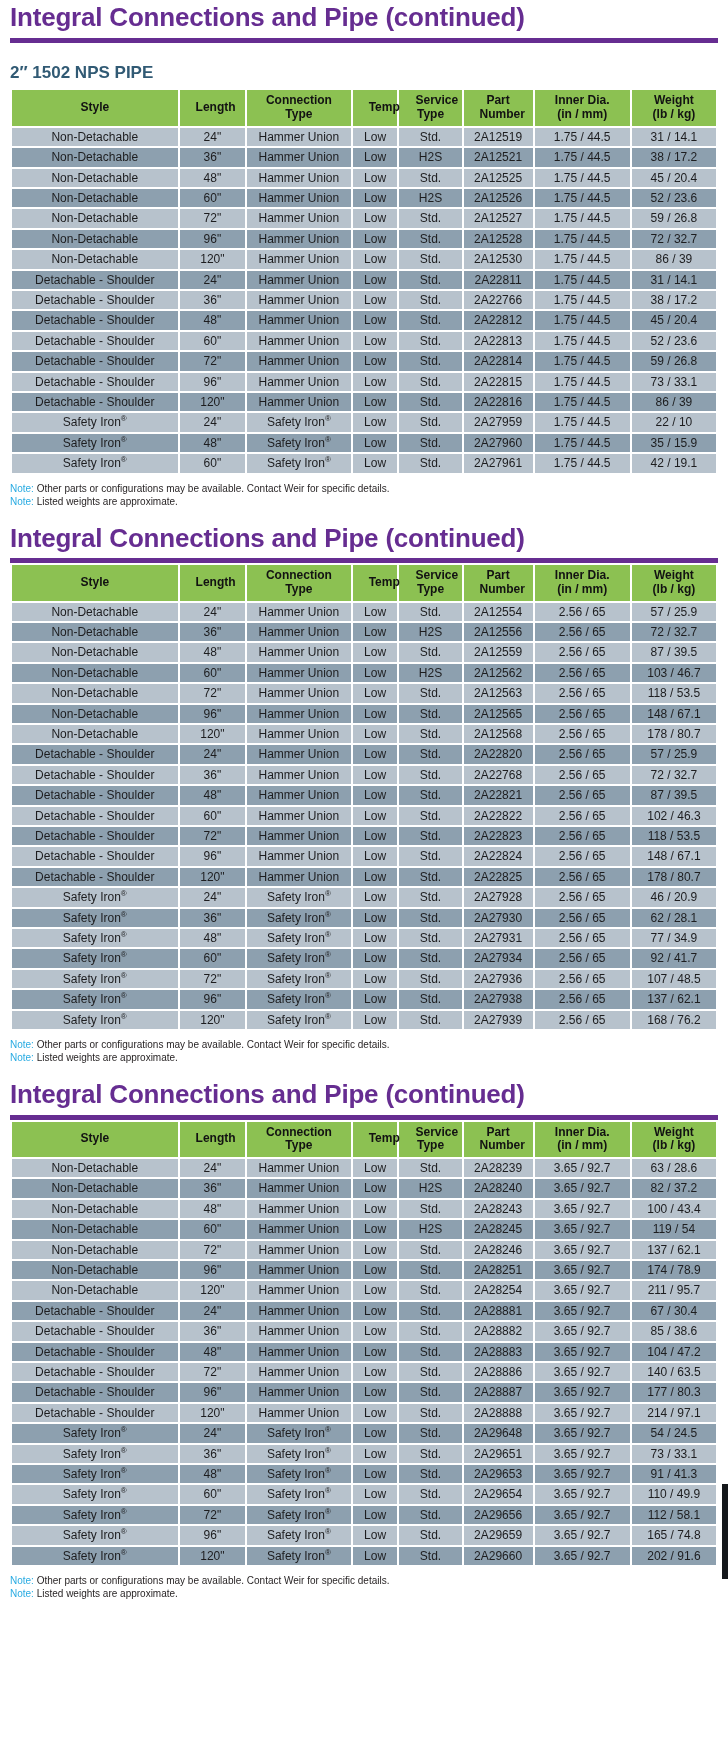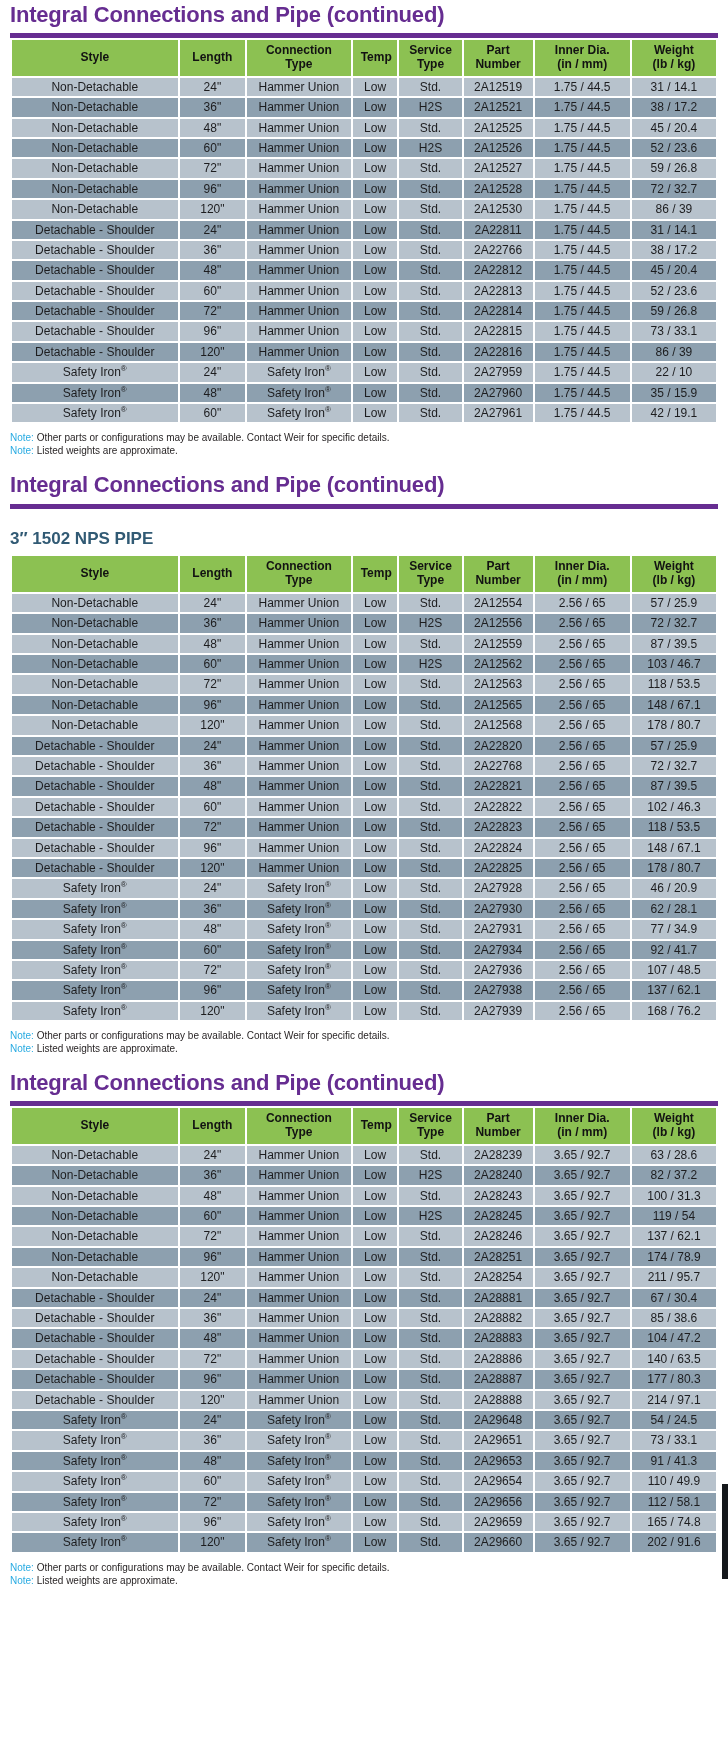--- a/index.html
+++ b/index.html
@@ -19,21 +19,21 @@
     background:#ffffff;
     font-family:"Liberation Sans", sans-serif;
     color:var(--ink);
     position:relative;
   }
   .page{padding:3px 10px 6px 10px;}
   .doc-section{margin:0;}
   .doc-section + .doc-section{margin-top:12px;}
   h1.section-title{
     color:var(--purple);
-    font-size:22px;
+    font-size:26px;
     font-weight:bold;
     letter-spacing:-0.2px;
     margin:0 0 6px 0;
     line-height:1.1;
   }
   .title-rule{
     height:5px;
     background:var(--purple);
     border:none;
     margin:0;
@@ -61,21 +61,21 @@
   .c-weight{width:12.2%}
   table.pipe-table th{
     background:var(--header-green);
     color:#121212;
     font-size:12px;
     font-weight:bold;
     text-align:center;
     vertical-align:middle;
     white-space:pre-line;
     line-height:1.15;
-    padding:4px 8px;
+    padding:4px 16px;
     height:32px;
   }
   table.pipe-table td{
     font-size:12px;
     color:var(--ink);
     text-align:center;
     vertical-align:middle;
     padding:2px 2px;
     line-height:1.2;
     height:17px;
@@ -102,20 +102,21 @@
   }
 </style>
 </head>
 <body>
 
 <div class="page">
 
   <section class="doc-section">
     <h1 class="section-title">Integral Connections and Pipe (continued)</h1>
     <div class="title-rule"></div>
+    <h2 class="pipe-subtitle">2″ 1502 NPS PIPE</h2>
     <table class="pipe-table">
       <colgroup>
         <col class="c-style">
           <col class="c-length">
           <col class="c-conn">
           <col class="c-temp">
         <col class="c-service">
           <col class="c-part">
           <col class="c-dia">
           <col class="c-weight">
@@ -300,271 +301,20 @@
           </tr>
           <tr class="light">
             <td>Safety Iron<sup>®</sup></td>
             <td>60"</td>
             <td>Safety Iron<sup>®</sup></td>
             <td>Low</td>
             <td>Std.</td>
             <td>2A27961</td>
             <td>1.75 / 44.5</td>
             <td>42 / 19.1</td>
-          </tr>
-        </tbody>
-    </table>
-    <div class="notes">
-      <p class="note"><span class="note-label">Note:</span> <span>Other parts or configurations may be available. Contact Weir for specific details.</span></p>
-      <p class="note"><span class="note-label">Note:</span> <span>Listed weights are approximate.</span></p>
-    </div>
-  </section>
-
-  <section class="doc-section">
-    <h1 class="section-title">Integral Connections and Pipe (continued)</h1>
-    <div class="title-rule"></div>
-    <h2 class="pipe-subtitle">3″ 1502 NPS PIPE</h2>
-    <table class="pipe-table">
-      <colgroup>
-        <col class="c-style">
-          <col class="c-length">
-          <col class="c-conn">
-          <col class="c-temp">
-        <col class="c-service">
-          <col class="c-part">
-          <col class="c-dia">
-          <col class="c-weight">
-      </colgroup>
-      <thead>
-          <tr>
-            <th>Style</th>
-            <th>Length</th>
-            <th>Connection
-Type</th>
-            <th>Temp</th>
-            <th>Service
-Type</th>
-            <th>Part
-Number</th>
-            <th>Inner Dia.
-(in / mm)</th>
-            <th>Weight
-(lb / kg)</th>
-          </tr>
-        </thead>
-      <tbody>
-          <tr class="light">
-            <td>Non-Detachable</td>
-            <td>24"</td>
-            <td>Hammer Union</td>
-            <td>Low</td>
-            <td>Std.</td>
-            <td>2A12554</td>
-            <td>2.56 / 65</td>
-            <td>57 / 25.9</td>
-          </tr>
-          <tr class="dark">
-            <td>Non-Detachable</td>
-            <td>36"</td>
-            <td>Hammer Union</td>
-            <td>Low</td>
-            <td>H2S</td>
-            <td>2A12556</td>
-            <td>2.56 / 65</td>
-            <td>72 / 32.7</td>
-          </tr>
-          <tr class="light">
-            <td>Non-Detachable</td>
-            <td>48"</td>
-            <td>Hammer Union</td>
-            <td>Low</td>
-            <td>Std.</td>
-            <td>2A12559</td>
-            <td>2.56 / 65</td>
-            <td>87 / 39.5</td>
-          </tr>
-          <tr class="dark">
-            <td>Non-Detachable</td>
-            <td>60"</td>
-            <td>Hammer Union</td>
-            <td>Low</td>
-            <td>H2S</td>
-            <td>2A12562</td>
-            <td>2.56 / 65</td>
-            <td>103 / 46.7</td>
-          </tr>
-          <tr class="light">
-            <td>Non-Detachable</td>
-            <td>72"</td>
-            <td>Hammer Union</td>
-            <td>Low</td>
-            <td>Std.</td>
-            <td>2A12563</td>
-            <td>2.56 / 65</td>
-            <td>118 / 53.5</td>
-          </tr>
-          <tr class="dark">
-            <td>Non-Detachable</td>
-            <td>96"</td>
-            <td>Hammer Union</td>
-            <td>Low</td>
-            <td>Std.</td>
-            <td>2A12565</td>
-            <td>2.56 / 65</td>
-            <td>148 / 67.1</td>
-          </tr>
-          <tr class="light">
-            <td>Non-Detachable</td>
-            <td>120"</td>
-            <td>Hammer Union</td>
-            <td>Low</td>
-            <td>Std.</td>
-            <td>2A12568</td>
-            <td>2.56 / 65</td>
-            <td>178 / 80.7</td>
-          </tr>
-          <tr class="dark">
-            <td>Detachable - Shoulder</td>
-            <td>24"</td>
-            <td>Hammer Union</td>
-            <td>Low</td>
-            <td>Std.</td>
-            <td>2A22820</td>
-            <td>2.56 / 65</td>
-            <td>57 / 25.9</td>
-          </tr>
-          <tr class="light">
-            <td>Detachable - Shoulder</td>
-            <td>36"</td>
-            <td>Hammer Union</td>
-            <td>Low</td>
-            <td>Std.</td>
-            <td>2A22768</td>
-            <td>2.56 / 65</td>
-            <td>72 / 32.7</td>
-          </tr>
-          <tr class="dark">
-            <td>Detachable - Shoulder</td>
-            <td>48"</td>
-            <td>Hammer Union</td>
-            <td>Low</td>
-            <td>Std.</td>
-            <td>2A22821</td>
-            <td>2.56 / 65</td>
-            <td>87 / 39.5</td>
-          </tr>
-          <tr class="light">
-            <td>Detachable - Shoulder</td>
-            <td>60"</td>
-            <td>Hammer Union</td>
-            <td>Low</td>
-            <td>Std.</td>
-            <td>2A22822</td>
-            <td>2.56 / 65</td>
-            <td>102 / 46.3</td>
-          </tr>
-          <tr class="dark">
-            <td>Detachable - Shoulder</td>
-            <td>72"</td>
-            <td>Hammer Union</td>
-            <td>Low</td>
-            <td>Std.</td>
-            <td>2A22823</td>
-            <td>2.56 / 65</td>
-            <td>118 / 53.5</td>
-          </tr>
-          <tr class="light">
-            <td>Detachable - Shoulder</td>
-            <td>96"</td>
-            <td>Hammer Union</td>
-            <td>Low</td>
-            <td>Std.</td>
-            <td>2A22824</td>
-            <td>2.56 / 65</td>
-            <td>148 / 67.1</td>
-          </tr>
-          <tr class="dark">
-            <td>Detachable - Shoulder</td>
-            <td>120"</td>
-            <td>Hammer Union</td>
-            <td>Low</td>
-            <td>Std.</td>
-            <td>2A22825</td>
-            <td>2.56 / 65</td>
-            <td>178 / 80.7</td>
-          </tr>
-          <tr class="light">
-            <td>Safety Iron<sup>®</sup></td>
-            <td>24"</td>
-            <td>Safety Iron<sup>®</sup></td>
-            <td>Low</td>
-            <td>Std.</td>
-            <td>2A27928</td>
-            <td>2.56 / 65</td>
-            <td>46 / 20.9</td>
-          </tr>
-          <tr class="dark">
-            <td>Safety Iron<sup>®</sup></td>
-            <td>36"</td>
-            <td>Safety Iron<sup>®</sup></td>
-            <td>Low</td>
-            <td>Std.</td>
-            <td>2A27930</td>
-            <td>2.56 / 65</td>
-            <td>62 / 28.1</td>
-          </tr>
-          <tr class="light">
-            <td>Safety Iron<sup>®</sup></td>
-            <td>48"</td>
-            <td>Safety Iron<sup>®</sup></td>
-            <td>Low</td>
-            <td>Std.</td>
-            <td>2A27931</td>
-            <td>2.56 / 65</td>
-            <td>77 / 34.9</td>
-          </tr>
-          <tr class="dark">
-            <td>Safety Iron<sup>®</sup></td>
-            <td>60"</td>
-            <td>Safety Iron<sup>®</sup></td>
-            <td>Low</td>
-            <td>Std.</td>
-            <td>2A27934</td>
-            <td>2.56 / 65</td>
-            <td>92 / 41.7</td>
-          </tr>
-          <tr class="light">
-            <td>Safety Iron<sup>®</sup></td>
-            <td>72"</td>
-            <td>Safety Iron<sup>®</sup></td>
-            <td>Low</td>
-            <td>Std.</td>
-            <td>2A27936</td>
-            <td>2.56 / 65</td>
-            <td>107 / 48.5</td>
-          </tr>
-          <tr class="dark">
-            <td>Safety Iron<sup>®</sup></td>
-            <td>96"</td>
-            <td>Safety Iron<sup>®</sup></td>
-            <td>Low</td>
-            <td>Std.</td>
-            <td>2A27938</td>
-            <td>2.56 / 65</td>
-            <td>137 / 62.1</td>
-          </tr>
-          <tr class="light">
-            <td>Safety Iron<sup>®</sup></td>
-            <td>120"</td>
-            <td>Safety Iron<sup>®</sup></td>
-            <td>Low</td>
-            <td>Std.</td>
-            <td>2A27939</td>
-            <td>2.56 / 65</td>
-            <td>168 / 76.2</td>
           </tr>
         </tbody>
     </table>
     <div class="notes">
       <p class="note"><span class="note-label">Note:</span> <span>Other parts or configurations may be available. Contact Weir for specific details.</span></p>
       <p class="note"><span class="note-label">Note:</span> <span>Listed weights are approximate.</span></p>
     </div>
   </section>
 
   <section class="doc-section">
@@ -598,20 +348,270 @@
 (lb / kg)</th>
           </tr>
         </thead>
       <tbody>
           <tr class="light">
             <td>Non-Detachable</td>
             <td>24"</td>
             <td>Hammer Union</td>
             <td>Low</td>
             <td>Std.</td>
+            <td>2A12554</td>
+            <td>2.56 / 65</td>
+            <td>57 / 25.9</td>
+          </tr>
+          <tr class="dark">
+            <td>Non-Detachable</td>
+            <td>36"</td>
+            <td>Hammer Union</td>
+            <td>Low</td>
+            <td>H2S</td>
+            <td>2A12556</td>
+            <td>2.56 / 65</td>
+            <td>72 / 32.7</td>
+          </tr>
+          <tr class="light">
+            <td>Non-Detachable</td>
+            <td>48"</td>
+            <td>Hammer Union</td>
+            <td>Low</td>
+            <td>Std.</td>
+            <td>2A12559</td>
+            <td>2.56 / 65</td>
+            <td>87 / 39.5</td>
+          </tr>
+          <tr class="dark">
+            <td>Non-Detachable</td>
+            <td>60"</td>
+            <td>Hammer Union</td>
+            <td>Low</td>
+            <td>H2S</td>
+            <td>2A12562</td>
+            <td>2.56 / 65</td>
+            <td>103 / 46.7</td>
+          </tr>
+          <tr class="light">
+            <td>Non-Detachable</td>
+            <td>72"</td>
+            <td>Hammer Union</td>
+            <td>Low</td>
+            <td>Std.</td>
+            <td>2A12563</td>
+            <td>2.56 / 65</td>
+            <td>118 / 53.5</td>
+          </tr>
+          <tr class="dark">
+            <td>Non-Detachable</td>
+            <td>96"</td>
+            <td>Hammer Union</td>
+            <td>Low</td>
+            <td>Std.</td>
+            <td>2A12565</td>
+            <td>2.56 / 65</td>
+            <td>148 / 67.1</td>
+          </tr>
+          <tr class="light">
+            <td>Non-Detachable</td>
+            <td>120"</td>
+            <td>Hammer Union</td>
+            <td>Low</td>
+            <td>Std.</td>
+            <td>2A12568</td>
+            <td>2.56 / 65</td>
+            <td>178 / 80.7</td>
+          </tr>
+          <tr class="dark">
+            <td>Detachable - Shoulder</td>
+            <td>24"</td>
+            <td>Hammer Union</td>
+            <td>Low</td>
+            <td>Std.</td>
+            <td>2A22820</td>
+            <td>2.56 / 65</td>
+            <td>57 / 25.9</td>
+          </tr>
+          <tr class="light">
+            <td>Detachable - Shoulder</td>
+            <td>36"</td>
+            <td>Hammer Union</td>
+            <td>Low</td>
+            <td>Std.</td>
+            <td>2A22768</td>
+            <td>2.56 / 65</td>
+            <td>72 / 32.7</td>
+          </tr>
+          <tr class="dark">
+            <td>Detachable - Shoulder</td>
+            <td>48"</td>
+            <td>Hammer Union</td>
+            <td>Low</td>
+            <td>Std.</td>
+            <td>2A22821</td>
+            <td>2.56 / 65</td>
+            <td>87 / 39.5</td>
+          </tr>
+          <tr class="light">
+            <td>Detachable - Shoulder</td>
+            <td>60"</td>
+            <td>Hammer Union</td>
+            <td>Low</td>
+            <td>Std.</td>
+            <td>2A22822</td>
+            <td>2.56 / 65</td>
+            <td>102 / 46.3</td>
+          </tr>
+          <tr class="dark">
+            <td>Detachable - Shoulder</td>
+            <td>72"</td>
+            <td>Hammer Union</td>
+            <td>Low</td>
+            <td>Std.</td>
+            <td>2A22823</td>
+            <td>2.56 / 65</td>
+            <td>118 / 53.5</td>
+          </tr>
+          <tr class="light">
+            <td>Detachable - Shoulder</td>
+            <td>96"</td>
+            <td>Hammer Union</td>
+            <td>Low</td>
+            <td>Std.</td>
+            <td>2A22824</td>
+            <td>2.56 / 65</td>
+            <td>148 / 67.1</td>
+          </tr>
+          <tr class="dark">
+            <td>Detachable - Shoulder</td>
+            <td>120"</td>
+            <td>Hammer Union</td>
+            <td>Low</td>
+            <td>Std.</td>
+            <td>2A22825</td>
+            <td>2.56 / 65</td>
+            <td>178 / 80.7</td>
+          </tr>
+          <tr class="light">
+            <td>Safety Iron<sup>®</sup></td>
+            <td>24"</td>
+            <td>Safety Iron<sup>®</sup></td>
+            <td>Low</td>
+            <td>Std.</td>
+            <td>2A27928</td>
+            <td>2.56 / 65</td>
+            <td>46 / 20.9</td>
+          </tr>
+          <tr class="dark">
+            <td>Safety Iron<sup>®</sup></td>
+            <td>36"</td>
+            <td>Safety Iron<sup>®</sup></td>
+            <td>Low</td>
+            <td>Std.</td>
+            <td>2A27930</td>
+            <td>2.56 / 65</td>
+            <td>62 / 28.1</td>
+          </tr>
+          <tr class="light">
+            <td>Safety Iron<sup>®</sup></td>
+            <td>48"</td>
+            <td>Safety Iron<sup>®</sup></td>
+            <td>Low</td>
+            <td>Std.</td>
+            <td>2A27931</td>
+            <td>2.56 / 65</td>
+            <td>77 / 34.9</td>
+          </tr>
+          <tr class="dark">
+            <td>Safety Iron<sup>®</sup></td>
+            <td>60"</td>
+            <td>Safety Iron<sup>®</sup></td>
+            <td>Low</td>
+            <td>Std.</td>
+            <td>2A27934</td>
+            <td>2.56 / 65</td>
+            <td>92 / 41.7</td>
+          </tr>
+          <tr class="light">
+            <td>Safety Iron<sup>®</sup></td>
+            <td>72"</td>
+            <td>Safety Iron<sup>®</sup></td>
+            <td>Low</td>
+            <td>Std.</td>
+            <td>2A27936</td>
+            <td>2.56 / 65</td>
+            <td>107 / 48.5</td>
+          </tr>
+          <tr class="dark">
+            <td>Safety Iron<sup>®</sup></td>
+            <td>96"</td>
+            <td>Safety Iron<sup>®</sup></td>
+            <td>Low</td>
+            <td>Std.</td>
+            <td>2A27938</td>
+            <td>2.56 / 65</td>
+            <td>137 / 62.1</td>
+          </tr>
+          <tr class="light">
+            <td>Safety Iron<sup>®</sup></td>
+            <td>120"</td>
+            <td>Safety Iron<sup>®</sup></td>
+            <td>Low</td>
+            <td>Std.</td>
+            <td>2A27939</td>
+            <td>2.56 / 65</td>
+            <td>168 / 76.2</td>
+          </tr>
+        </tbody>
+    </table>
+    <div class="notes">
+      <p class="note"><span class="note-label">Note:</span> <span>Other parts or configurations may be available. Contact Weir for specific details.</span></p>
+      <p class="note"><span class="note-label">Note:</span> <span>Listed weights are approximate.</span></p>
+    </div>
+  </section>
+
+  <section class="doc-section">
+    <h1 class="section-title">Integral Connections and Pipe (continued)</h1>
+    <div class="title-rule"></div>
+    <table class="pipe-table">
+      <colgroup>
+        <col class="c-style">
+          <col class="c-length">
+          <col class="c-conn">
+          <col class="c-temp">
+        <col class="c-service">
+          <col class="c-part">
+          <col class="c-dia">
+          <col class="c-weight">
+      </colgroup>
+      <thead>
+          <tr>
+            <th>Style</th>
+            <th>Length</th>
+            <th>Connection
+Type</th>
+            <th>Temp</th>
+            <th>Service
+Type</th>
+            <th>Part
+Number</th>
+            <th>Inner Dia.
+(in / mm)</th>
+            <th>Weight
+(lb / kg)</th>
+          </tr>
+        </thead>
+      <tbody>
+          <tr class="light">
+            <td>Non-Detachable</td>
+            <td>24"</td>
+            <td>Hammer Union</td>
+            <td>Low</td>
+            <td>Std.</td>
             <td>2A28239</td>
             <td>3.65 / 92.7</td>
             <td>63 / 28.6</td>
           </tr>
           <tr class="dark">
             <td>Non-Detachable</td>
             <td>36"</td>
             <td>Hammer Union</td>
             <td>Low</td>
             <td>H2S</td>
@@ -620,21 +620,21 @@
             <td>82 / 37.2</td>
           </tr>
           <tr class="light">
             <td>Non-Detachable</td>
             <td>48"</td>
             <td>Hammer Union</td>
             <td>Low</td>
             <td>Std.</td>
             <td>2A28243</td>
             <td>3.65 / 92.7</td>
-            <td>100 / 31.3</td>
+            <td>100 / 43.4</td>
           </tr>
           <tr class="dark">
             <td>Non-Detachable</td>
             <td>60"</td>
             <td>Hammer Union</td>
             <td>Low</td>
             <td>H2S</td>
             <td>2A28245</td>
             <td>3.65 / 92.7</td>
             <td>119 / 54</td>

